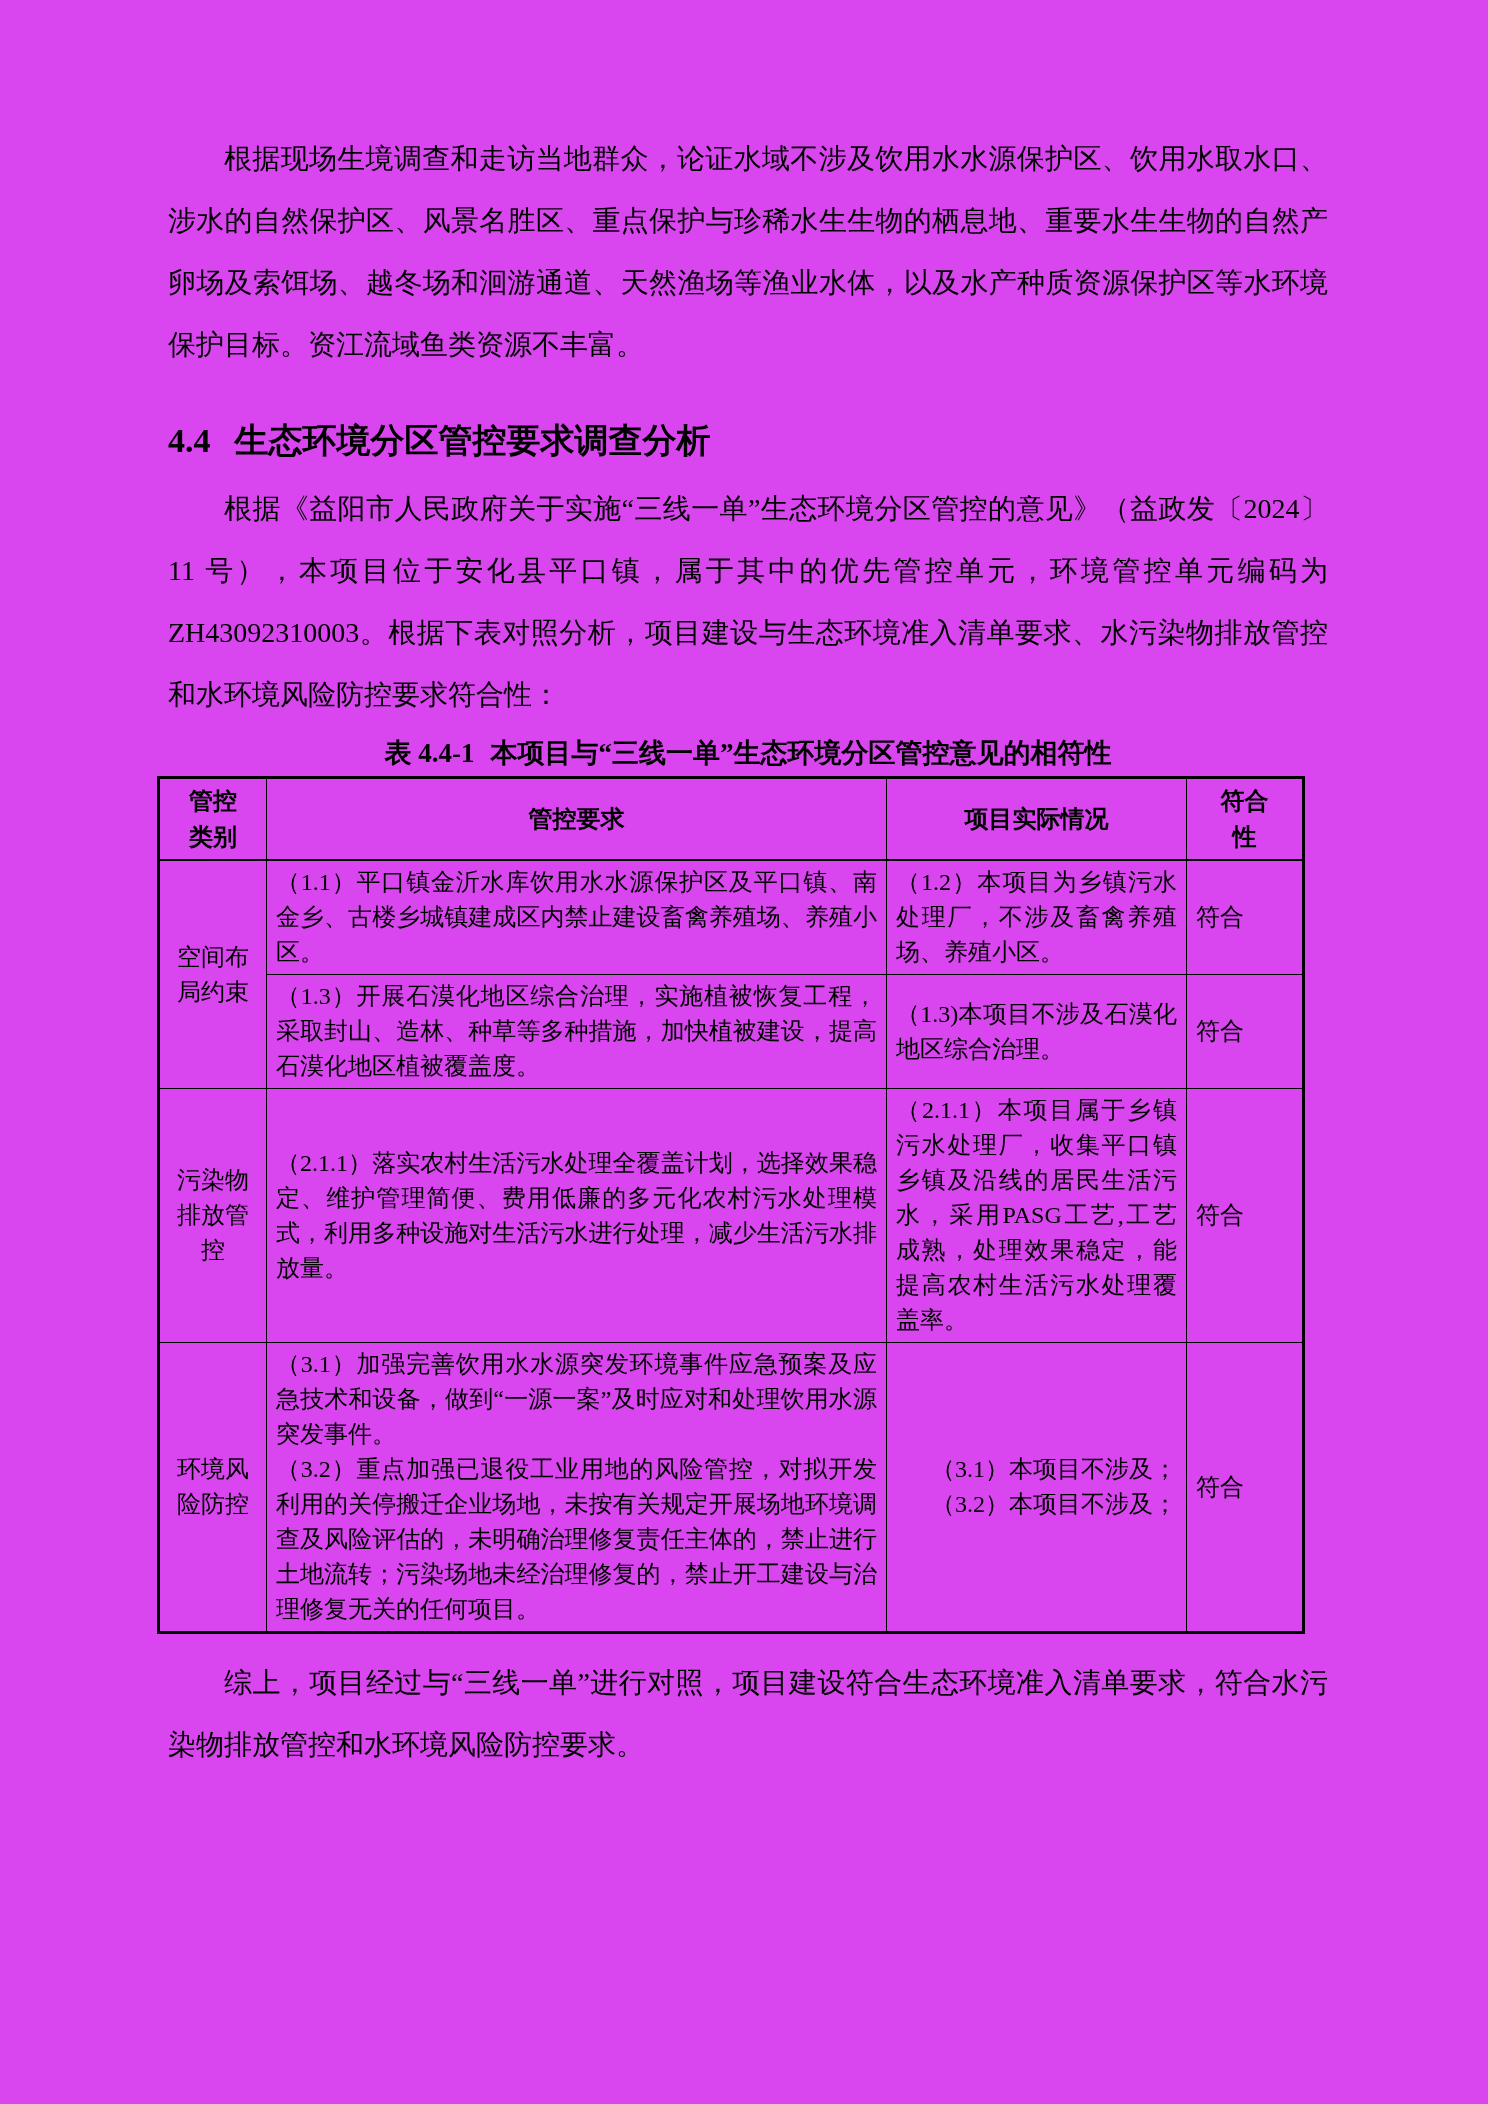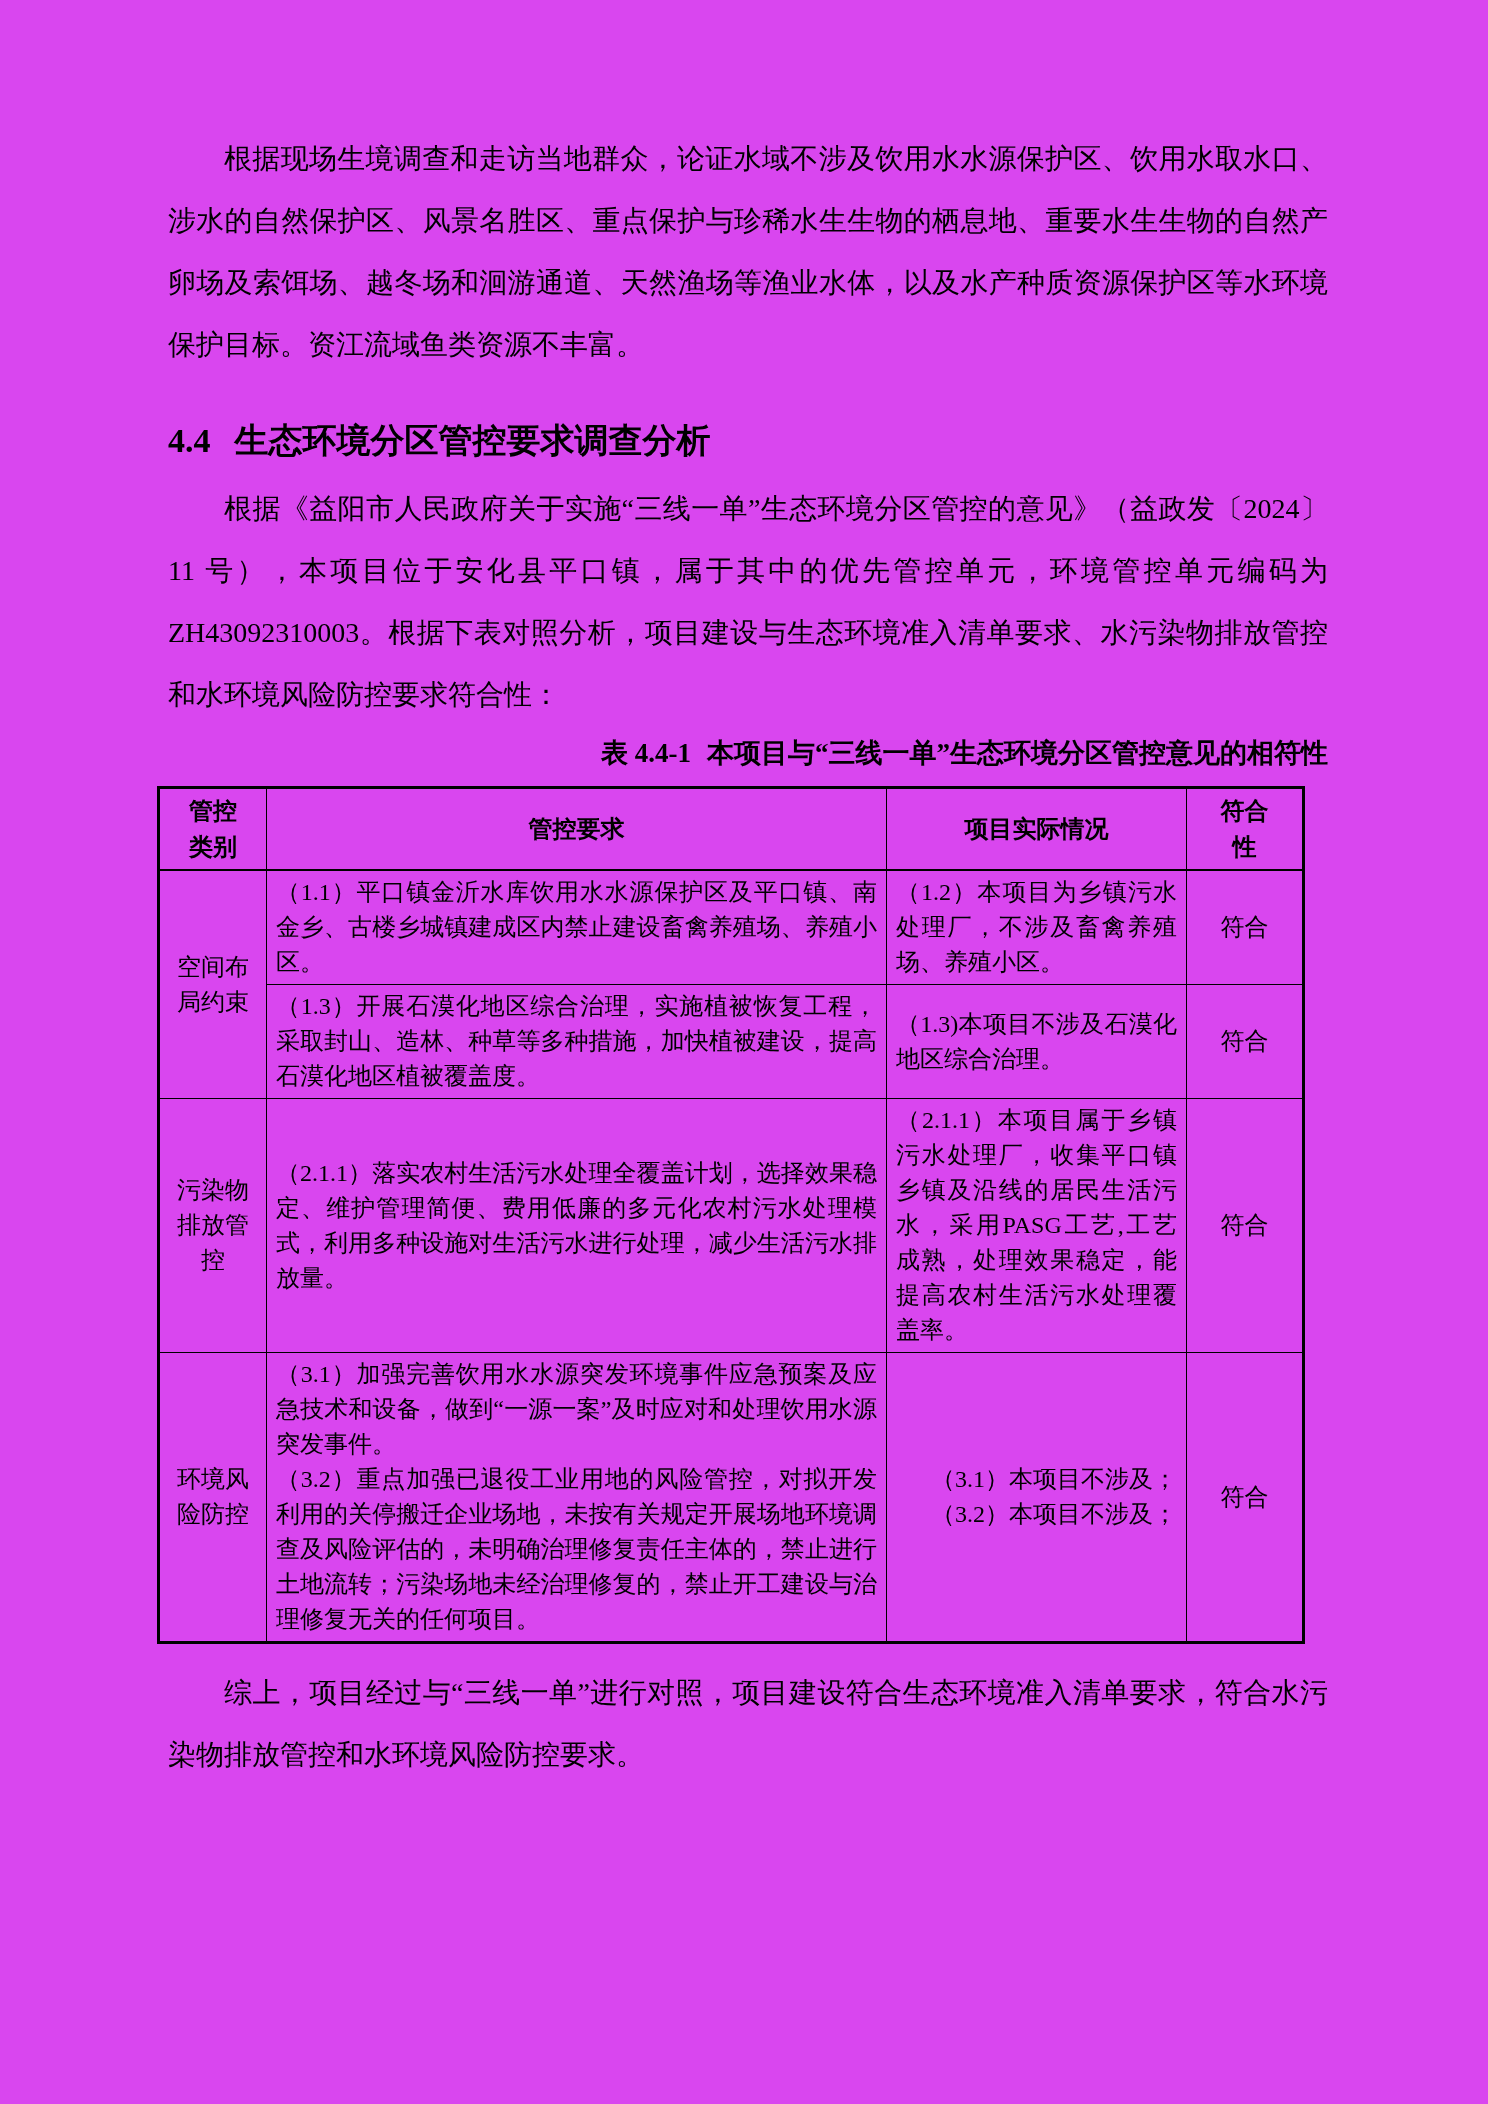--- a/index.html
+++ b/index.html
@@ -16,22 +16,22 @@
     text-align:justify; text-justify:inter-character;
     text-indent:56px;
   }
   .section-heading {
     font-size:34px; font-weight:bold; line-height:50px;
     margin-top:40px; margin-bottom:12px;
   }
   .heading-num { margin-right:24px; }
   .para-after-heading { margin-top:8px; }
   .table-caption {
-    font-size:27px; font-weight:bold; text-align:right;
-    line-height:34px; margin-top:10px; margin-bottom:16px;
+    font-size:27px; font-weight:bold; text-align:center;
+    line-height:34px; margin-top:10px; margin-bottom:6px;
   }
   .caption-label { margin-right:16px; }
   table.compliance {
     border-collapse:collapse; table-layout:fixed;
     width:1145px; margin-left:-11px;
     font-size:24px;
   }
   table.compliance, table.compliance th, table.compliance td {
     border:1px solid #000;
   }
@@ -42,21 +42,21 @@
     line-height:36px; padding:4px 2px;
   }
   table.compliance td {
     vertical-align:middle; line-height:35px; padding:4px 9px;
   }
   .stack2 { display:inline-block; width:2.2em; word-break:break-all; }
   td.cat { text-align:center; padding:4px 22px; word-break:break-all; }
   td.req { text-align:justify; text-justify:inter-character; }
   td.act { text-align:justify; text-justify:inter-character; }
   td.act-list { text-align:right;margin-left:41px; }
-  td.comp { text-align:center; }
+  td.comp { }
   .conclusion { margin-top:18px; }
   .page-number {
     position:absolute; left:0; right:0; top:1948px;
     text-align:center; font-size:22px; line-height:28px;
   }
 </style>
 </head>
 <body>
 
 <div class="page">

